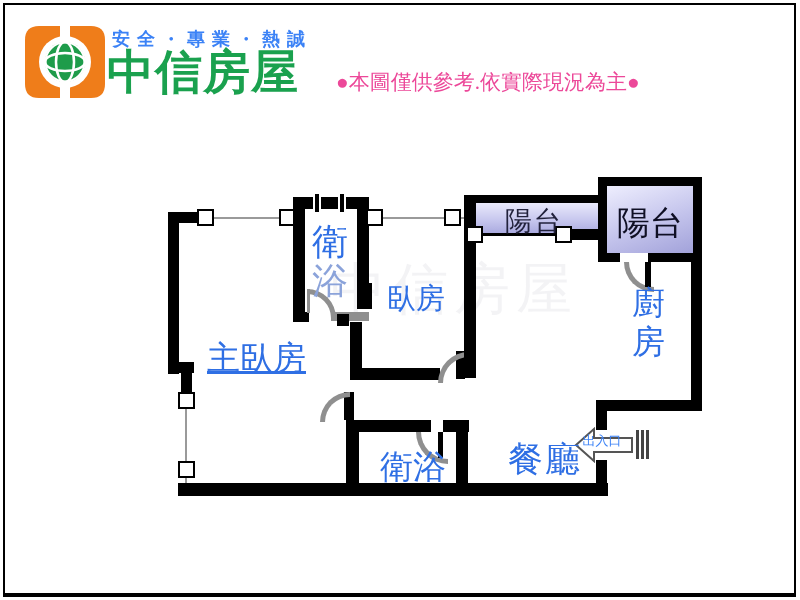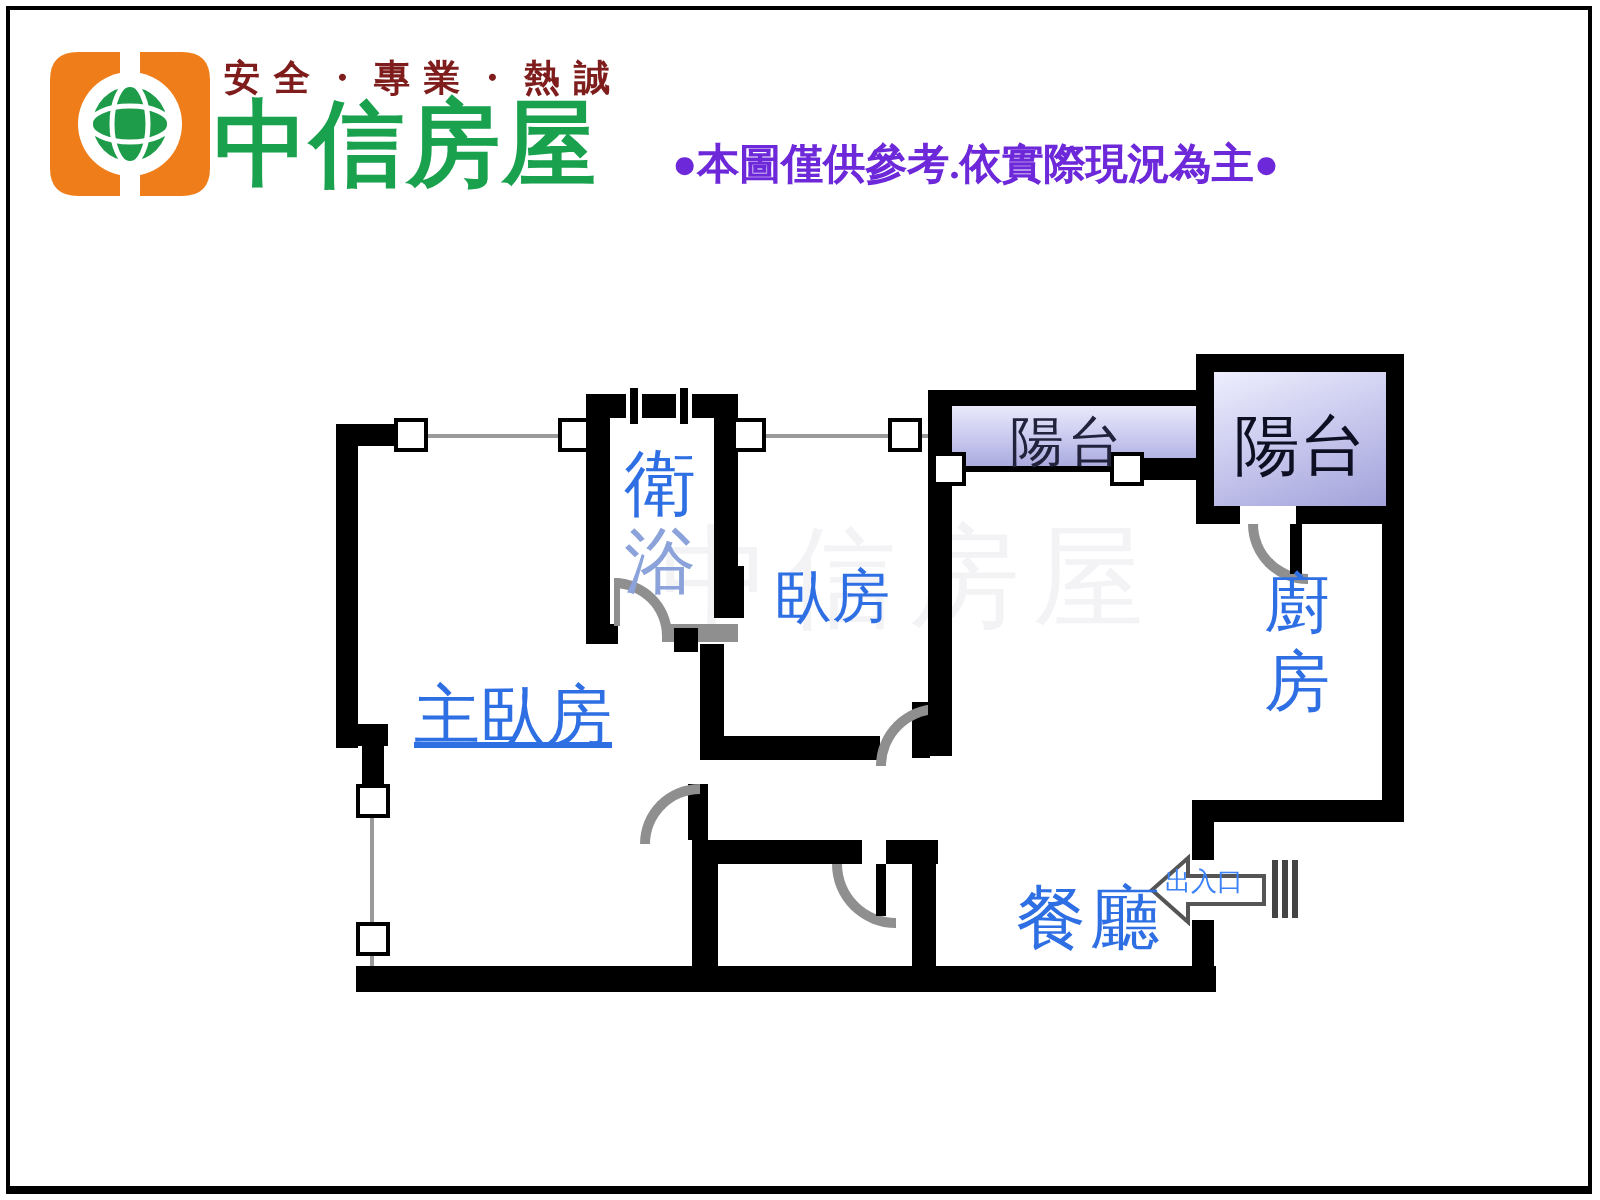--- a/index.html
+++ b/index.html
@@ -2,27 +2,27 @@
 <html><head>
 <meta charset="utf-8">
 <style>
   html,body{margin:0;padding:0;background:#fff;}
   #app{position:relative;width:800px;height:600px;background:#fff;overflow:hidden;
        font-family:"Liberation Sans", sans-serif;}
   .frame{position:absolute;left:3px;top:3px;width:789px;height:588px;
          border:2px solid #000;border-bottom-width:4px;}
   
   .tagline{position:absolute;left:112px;top:27px;font-size:18px;font-weight:bold;
-           letter-spacing:7px;color:#7f1d1d;}
+           letter-spacing:7px;color:#3b82f6;}
   .brand{position:absolute;left:107px;top:41px;font-size:47px;font-weight:bold;
          color:#1aa14e;letter-spacing:1px;}
   .store{position:absolute;left:336px;top:12px;font-size:42px;color:#000;
          font-family:"Liberation Serif","DejaVu Serif",serif;letter-spacing:2px;}
-  .disclaimer{position:absolute;left:336px;top:68px;font-size:21px;font-weight:bold;
-              color:#6d28d9;font-family:"Liberation Serif","DejaVu Serif",serif;}
+  .disclaimer{position:absolute;left:336px;top:68px;font-size:21px;font-weight:normal;
+              color:#ec4899;font-family:"Liberation Serif","DejaVu Serif",serif;}
   
   .wall{position:absolute;background:#000;}
   .gwall{position:absolute;background:#8f8f8f;}
   .thin{position:absolute;background:#9a9a9a;}
   .win{position:absolute;width:13px;height:13px;background:#fff;border:2px solid #000;}
   .winb{position:absolute;width:4px;height:18px;background:#000;border:2px solid #fff;}
   .arc{position:absolute;}
   .arc.tl{border-top:5px solid #8f8f8f;border-left:5px solid #8f8f8f;border-top-left-radius:100%;}
   .arc.tr{border-top:5px solid #8f8f8f;border-right:5px solid #8f8f8f;border-top-right-radius:100%;}
   .arc.bl{border-bottom:5px solid #8f8f8f;border-left:5px solid #8f8f8f;border-bottom-left-radius:100%;}
@@ -134,15 +134,16 @@
   <div class="lbl stack" style="left:312px;top:223px;font-size:36px;line-height:39px;">
     <span>衛</span>
     <span style="color:#8ba3da;">浴</span>
   </div>
   <div class="lbl" style="left:387px;top:279px;font-size:29px;">臥房</div>
   <div class="lbl stack" style="left:632px;top:284px;font-size:33px;line-height:39px;">
     <span>廚</span>
     <span>房</span>
   </div>
   <div class="lbl" style="left:492px;top:436px;font-size:35px;letter-spacing:2px;margin-left:16px;">餐廳</div>
+  <div class="lbl" style="left:380px;top:445px;font-size:33px;">衛浴</div>
   <div class="lbl" style="left:505px;top:203px;font-size:27px;letter-spacing:2px;color:#22223c;">陽台</div>
   <div class="lbl" style="left:617px;top:201px;font-size:33px;color:#0f0f24;">陽台</div>
 </div>
 
 </body></html>

